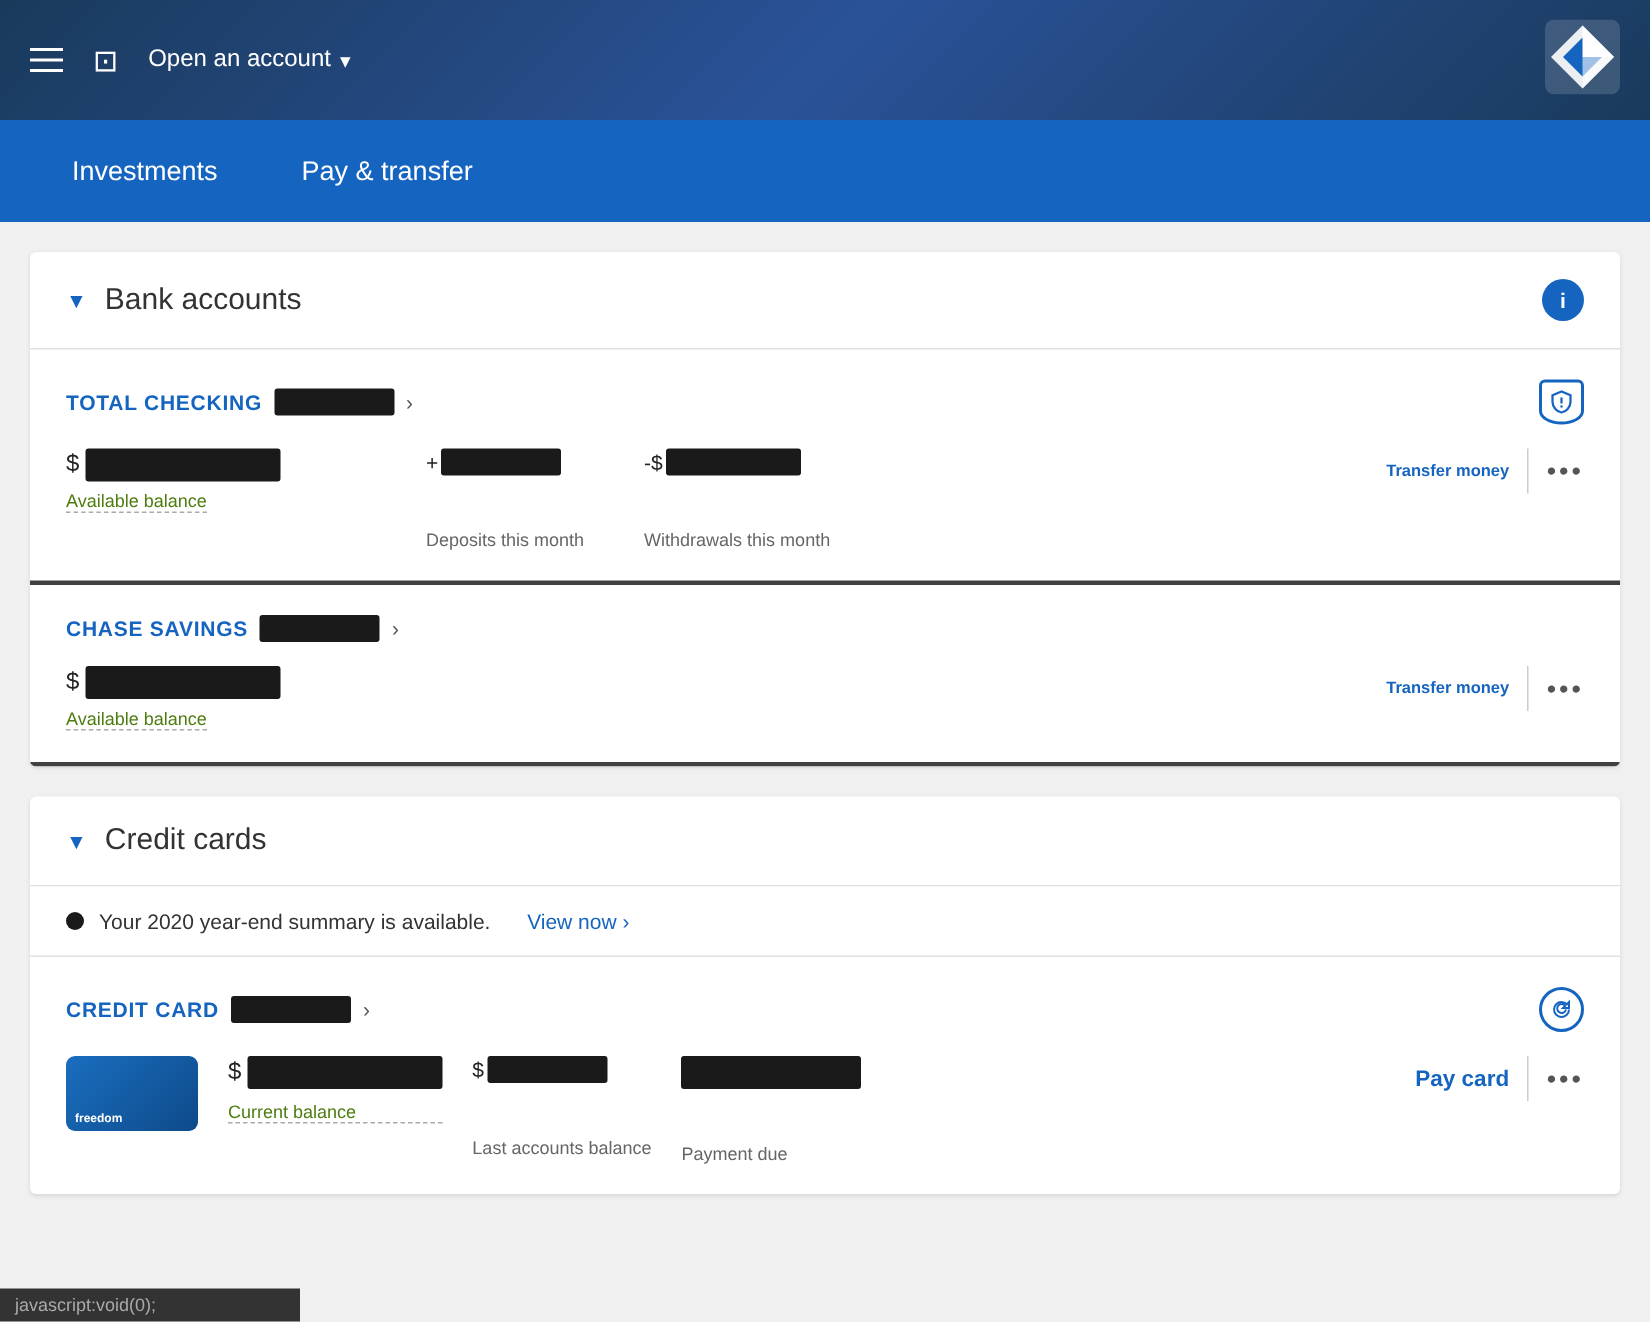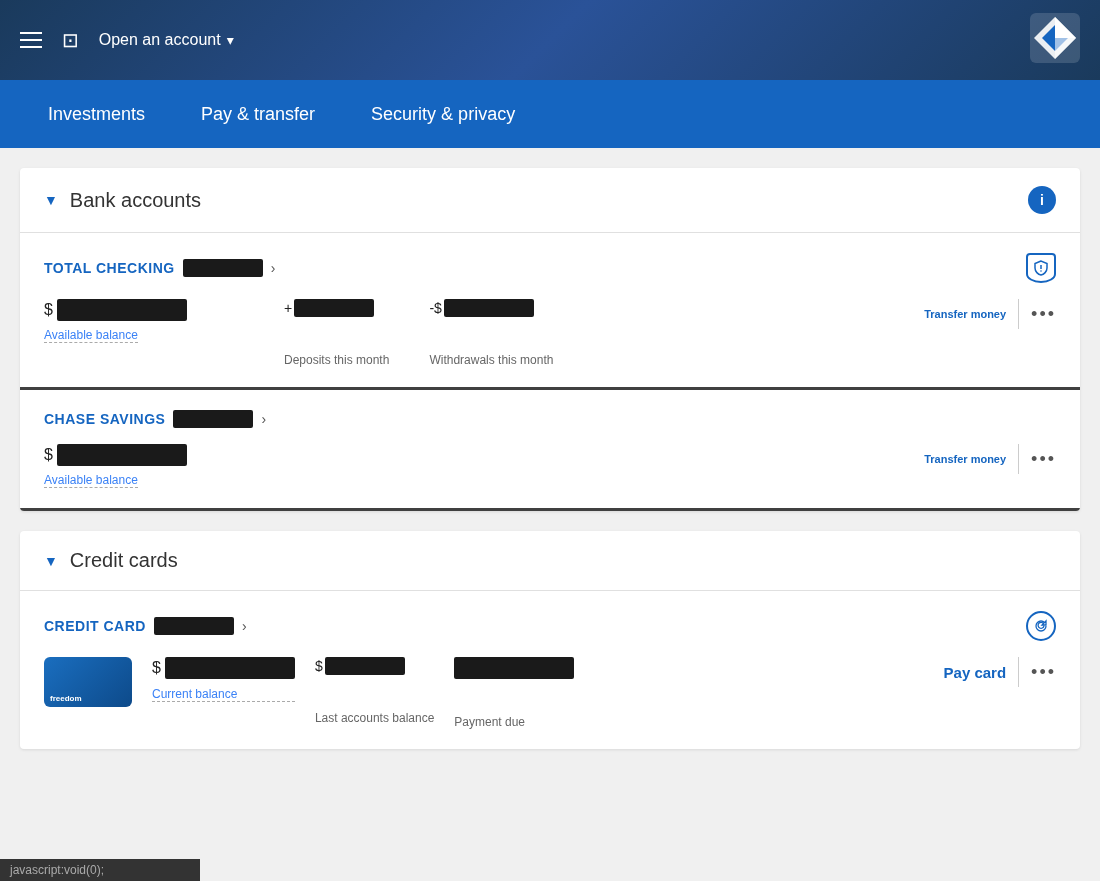--- a/index.html
+++ b/index.html
@@ -177,21 +177,21 @@
       font-size: 16px;
       font-weight: 500;
       color: #222;
       display: flex;
       align-items: center;
       gap: 4px;
       margin-bottom: 4px;
     }
     .balance-label {
       font-size: 12px;
-      color: #3b82f6;
+      color: #4d7c0f;
       border-bottom: 1px dashed #aaa;
       display: inline-block;
     }
     .detail-col {
       display: flex;
       flex-direction: column;
       gap: 4px;
     }
     .detail-amount {
       font-size: 14px;
@@ -335,23 +335,20 @@
   </div>
 </div>
 
 <nav class="nav-bar">
   <div class="nav-item">
     <span>Investments</span>
   </div>
   <div class="nav-item">
     <span>Pay &amp; transfer</span>
   </div>
-  <div class="nav-item">
-    <span>Security &amp; privacy</span>
-  </div>
 </nav>
 
 <div class="main-content">
 
   <div class="section-card">
     <div class="section-header">
       <div class="section-title">
         <span class="triangle-icon">▼</span>
         <span>Bank accounts</span>
       </div>
@@ -431,20 +428,29 @@
   </div>
 
   <div class="section-card">
     <div class="section-header">
       <div class="section-title">
         <span class="triangle-icon">▼</span>
         <span>Credit cards</span>
       </div>
     </div>
 
+    <div class="notice-row">
+      <div class="dot-blue"></div>
+      <span class="notice-text">Your 2020 year-end summary is available.</span>
+      <span>&nbsp;</span>
+      <a class="notice-link">
+        <span>View now</span>
+        <span> ›</span>
+      </a>
+    </div>
 
     <div class="cc-account-row">
       <div class="account-name-row">
         <div class="account-name-left">
           <span class="account-name">CREDIT CARD</span>
           <span class="redacted redacted-sm"></span>
           <span class="chevron-right">›</span>
         </div>
         <div class="refresh-icon-blue">
           <svg width="14" height="14" viewBox="0 0 14 14" fill="none">

